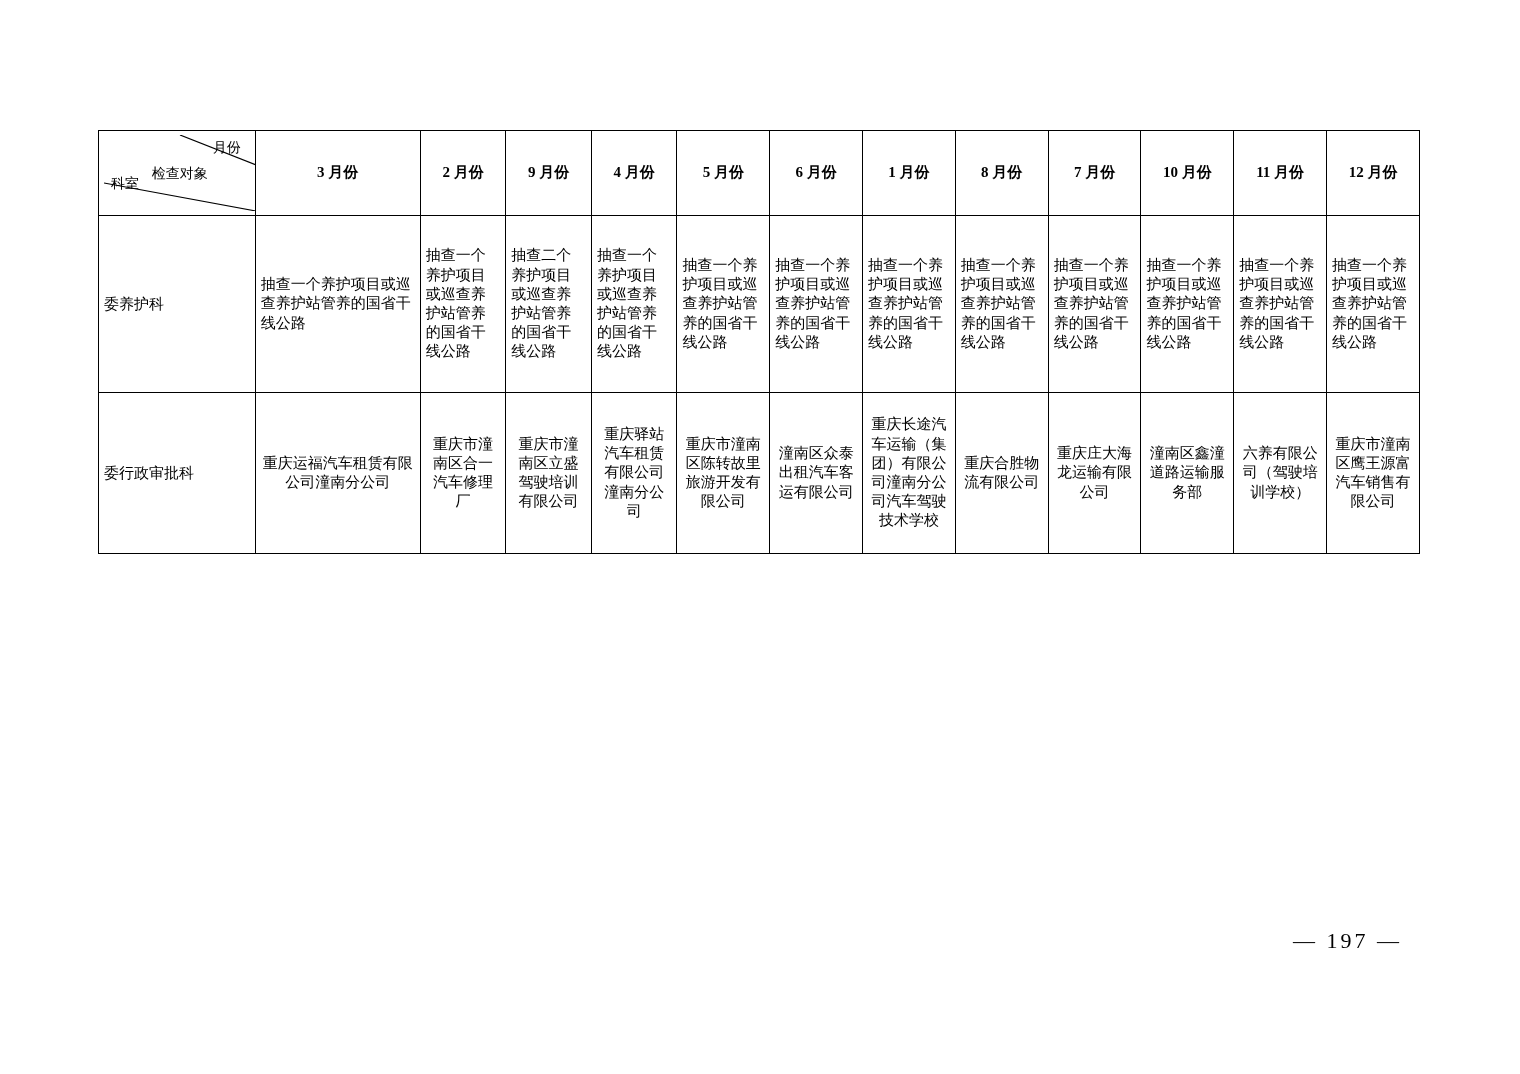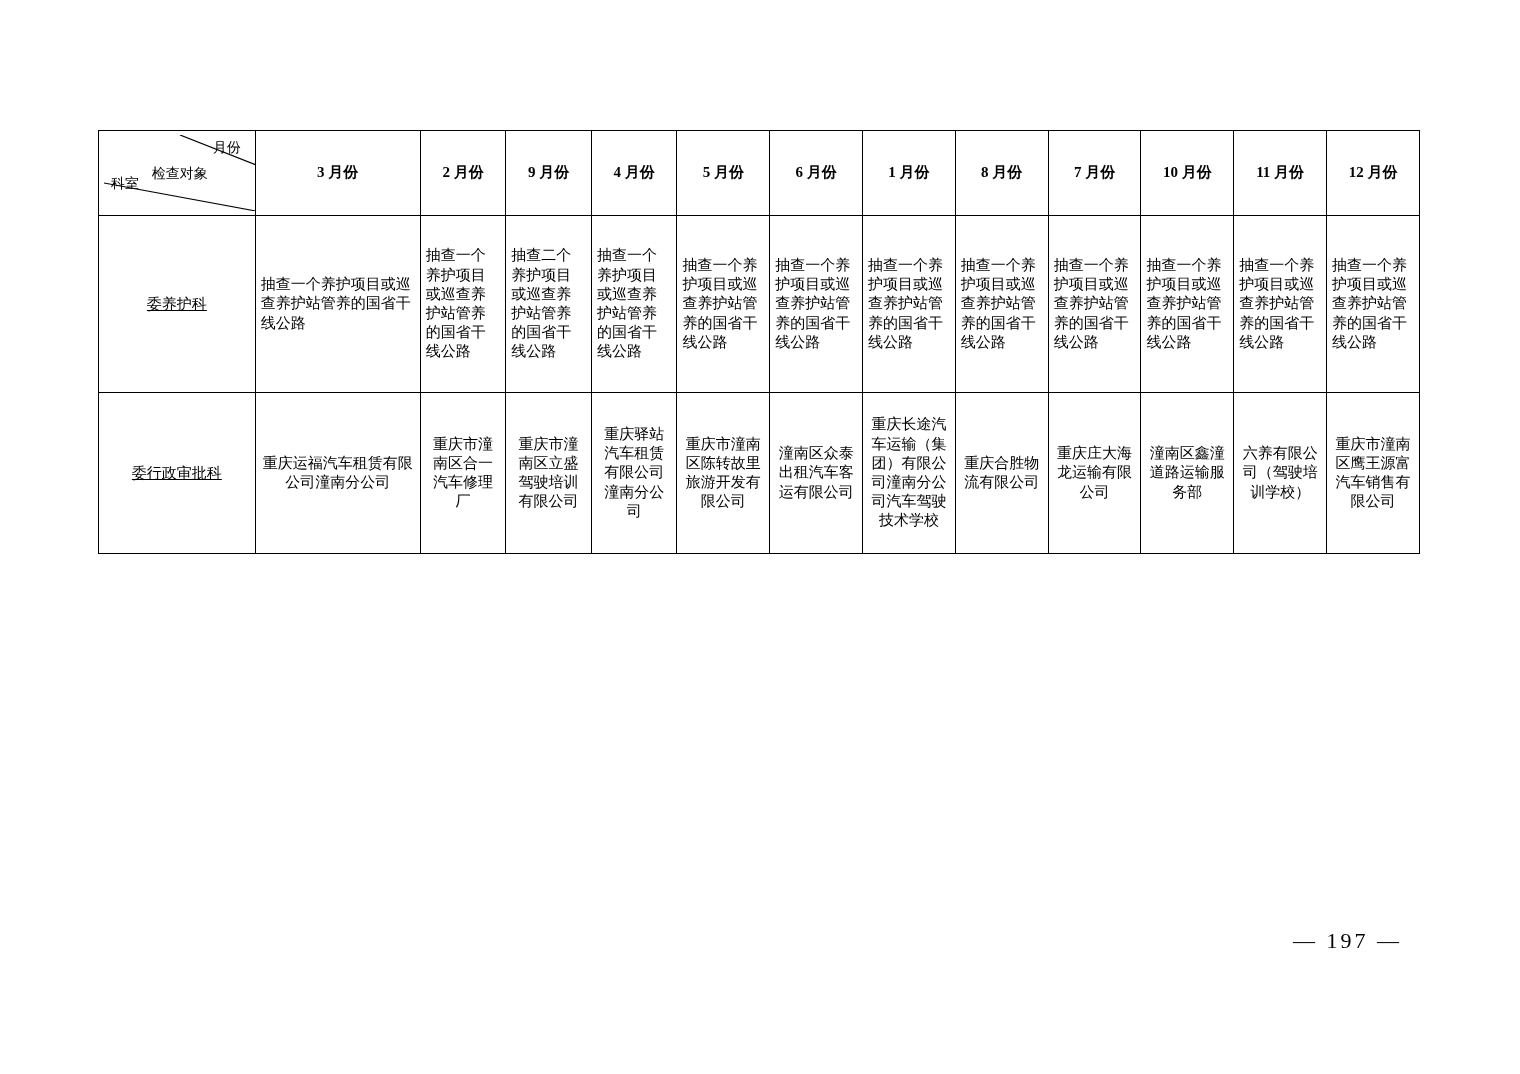--- a/index.html
+++ b/index.html
@@ -69,24 +69,23 @@
   .corner-object { right: 42px; top: 30px; }
   .corner-dept   { left: 7px;   top: 40px; }
 
   .month-cell {
     text-align: center;
     font-size: 19px;
     font-weight: 600;
     font-family: "Liberation Serif", "DejaVu Serif", serif;
   }
   .row-label {
-    text-align: center;
+    text-align: left;
     font-size: 17px;
     font-family: "Liberation Sans", "DejaVu Sans", sans-serif;
-    text-decoration: underline;
   }
   .cell-narrow {
     font-size: 14.5px;
     line-height: 1.3;
     text-align: left;
     vertical-align: top;
     padding-top: 7px;
   }
   .cell-wide {
     font-size: 15.5px;

